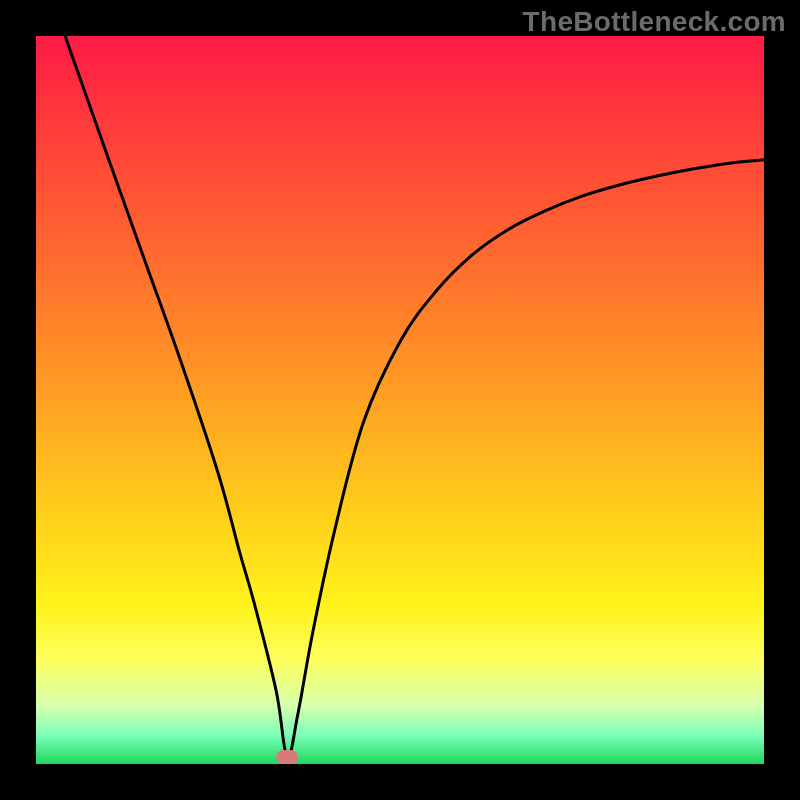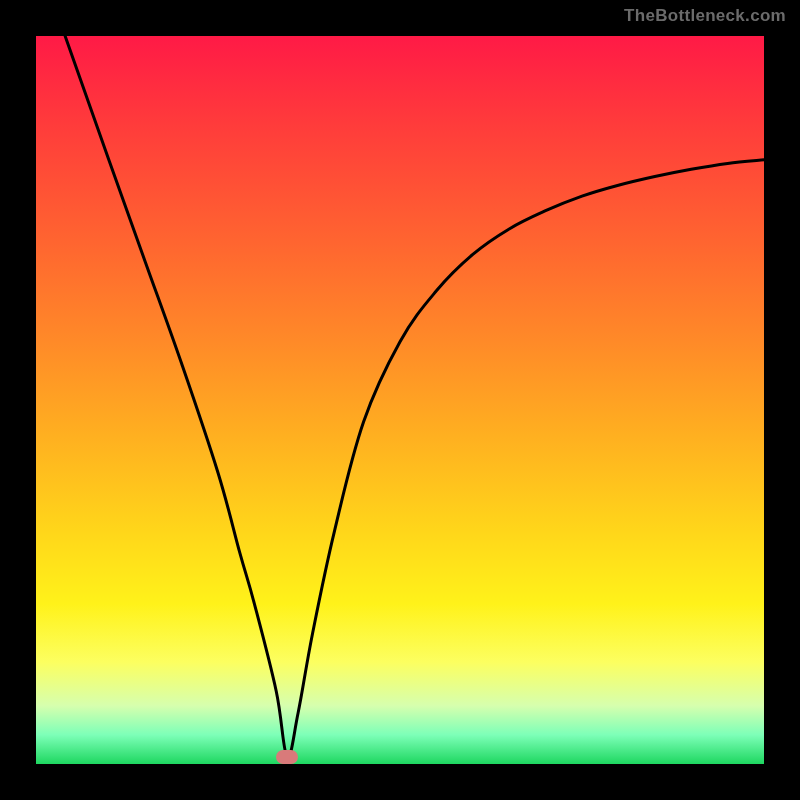--- a/index.html
+++ b/index.html
@@ -35,21 +35,21 @@
       #fcff60 86%,
       #d6ffae 92%,
       #7dffb8 96%,
       #1ed760 100%);
   }
   .watermark {
     position: absolute;
     top: 6px;
     right: 14px;
     font-family: Arial, Helvetica, sans-serif;
-    font-size: 17px;
+    font-size: 28px;
     letter-spacing: 0.3px;
     color: #6b6b6b;
     font-weight: 600;
     user-select: none;
   }
   svg.curve {
     position: absolute;
     left: 0;
     top: 0;
     width: 728px;

